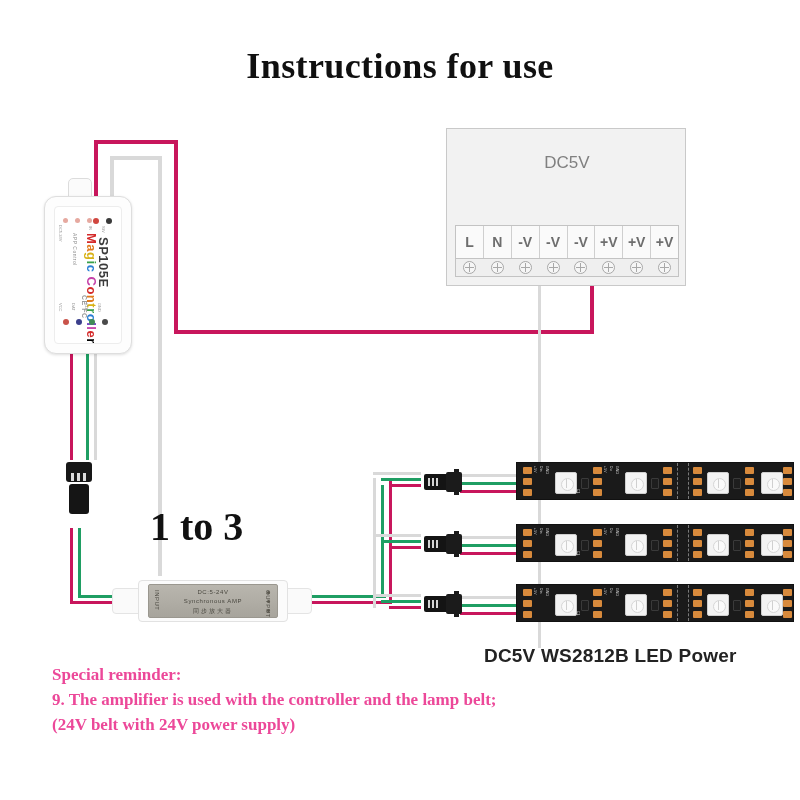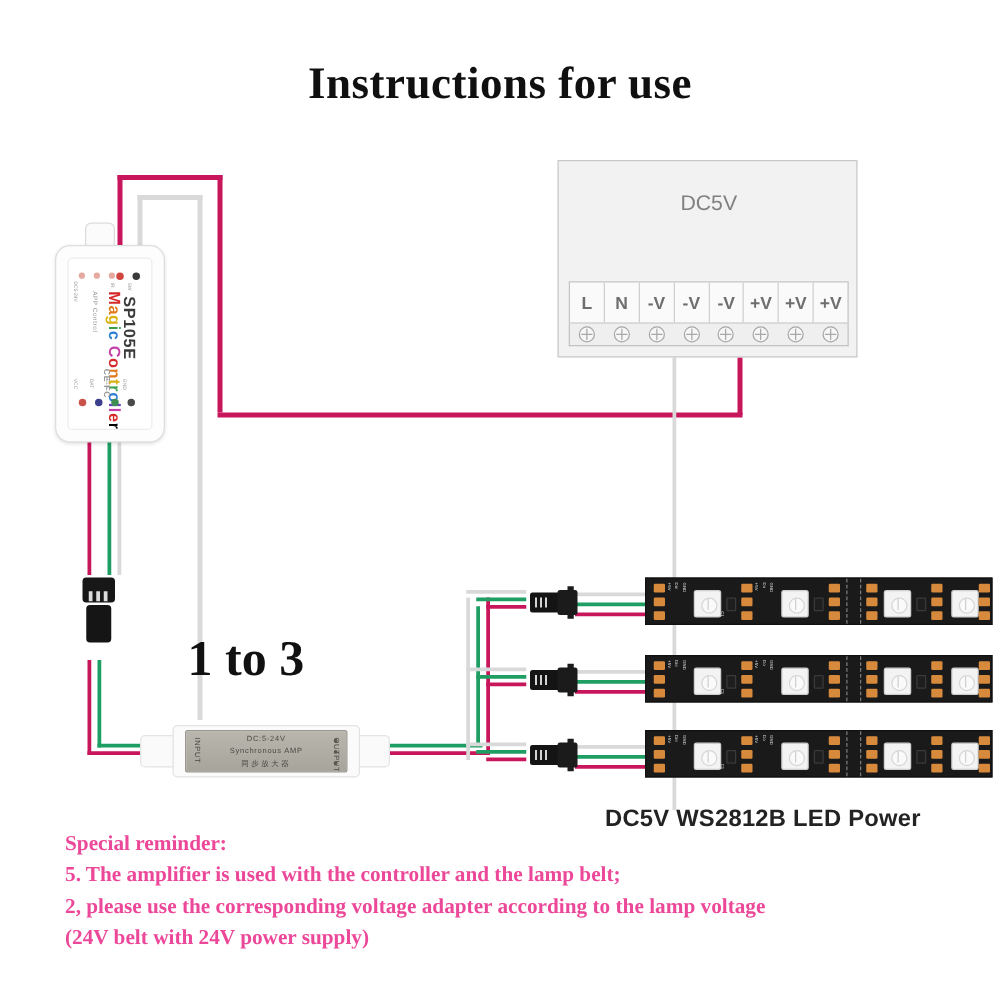--- a/index.html
+++ b/index.html
@@ -519,18 +519,17 @@
     <div class="chip" style="left:244px;"></div>
     <div class="pad" style="left:266px;top:4px;"></div>
     <div class="pad" style="left:266px;top:15px;"></div>
     <div class="pad" style="left:266px;top:26px;"></div>
   </div>
 
   <div class="abs" id="strip-label">DC5V WS2812B LED Power</div>
 
   <div class="abs" id="notes">
     <div>Special reminder:</div>
-    <div>5. The amplifier is used with the controller and the lamp belt;</div>
-    <div>2, please use the corresponding voltage adapter according to the lamp voltage</div>
+    <div>9. The amplifier is used with the controller and the lamp belt;</div>
     <div>(24V belt with 24V power supply)</div>
   </div>
 
 </div>
 
 </body></html>

